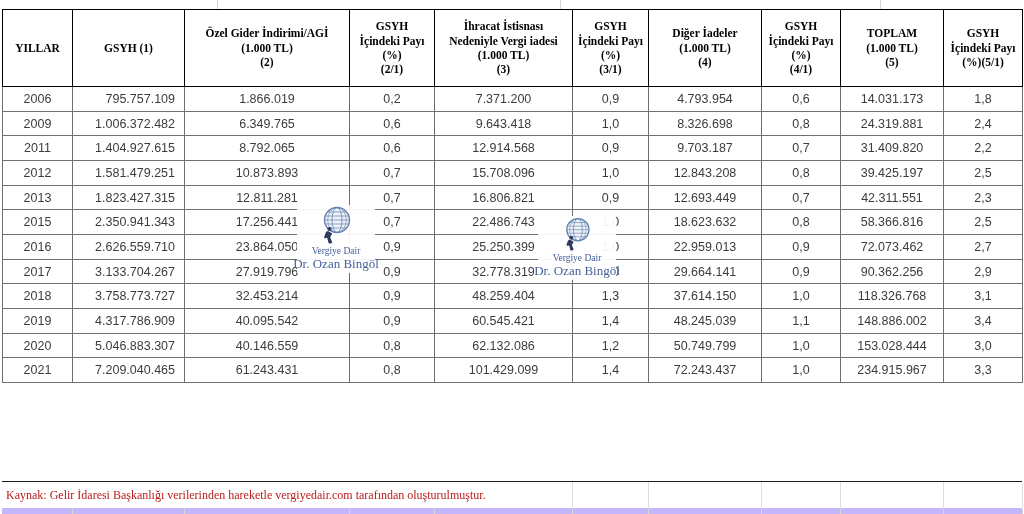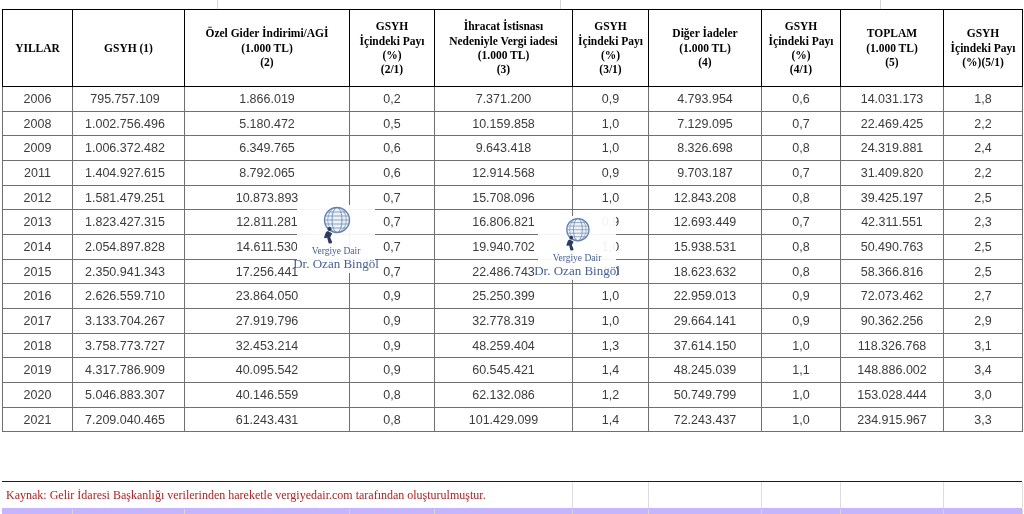--- a/index.html
+++ b/index.html
@@ -21,21 +21,21 @@
     text-align:center;vertical-align:middle;
     height:74px;padding:1px 1px;overflow:hidden;
   }
   tbody tr{height:24.68px}
   tbody td{
     border:1px solid #6f6f6f;
     font-size:12.5px;color:#3c3c3c;
     text-align:center;vertical-align:middle;
     padding:0 2px;white-space:nowrap;overflow:hidden;
   }
-  tbody td:nth-child(2){text-align:center;padding-right:9px}
+  tbody td:nth-child(2){text-align:right;padding-right:9px}
 
   .footer-row{
     position:absolute;left:2px;top:481px;width:1016px;height:26px;
     border-top:1.5px solid #1c1c1c;border-bottom:6px solid #c4b5fd;
     display:flex;align-items:center;padding-left:4px;
     font-family:"Liberation Serif",serif;font-size:12px;color:#b91c1c;
   }
   .footer-vline{position:absolute;width:1px;background:#dedede;top:482px;height:26px}
   .bottom-vline{position:absolute;width:1px;background:#d6d6d6;top:509px;height:5px}
 
@@ -132,32 +132,20 @@
         <td>1.866.019</td>
         <td>0,2</td>
         <td>7.371.200</td>
         <td>0,9</td>
         <td>4.793.954</td>
         <td>0,6</td>
         <td>14.031.173</td>
         <td>1,8</td>
       </tr>
       <tr>
-        <td>2008</td>
-        <td>1.002.756.496</td>
-        <td>5.180.472</td>
-        <td>0,5</td>
-        <td>10.159.858</td>
-        <td>1,0</td>
-        <td>7.129.095</td>
-        <td>0,7</td>
-        <td>22.469.425</td>
-        <td>2,2</td>
-      </tr>
-      <tr>
         <td>2009</td>
         <td>1.006.372.482</td>
         <td>6.349.765</td>
         <td>0,6</td>
         <td>9.643.418</td>
         <td>1,0</td>
         <td>8.326.698</td>
         <td>0,8</td>
         <td>24.319.881</td>
         <td>2,4</td>
@@ -190,32 +178,20 @@
         <td>2013</td>
         <td>1.823.427.315</td>
         <td>12.811.281</td>
         <td>0,7</td>
         <td>16.806.821</td>
         <td>0,9</td>
         <td>12.693.449</td>
         <td>0,7</td>
         <td>42.311.551</td>
         <td>2,3</td>
-      </tr>
-      <tr>
-        <td>2014</td>
-        <td>2.054.897.828</td>
-        <td>14.611.530</td>
-        <td>0,7</td>
-        <td>19.940.702</td>
-        <td>1,0</td>
-        <td>15.938.531</td>
-        <td>0,8</td>
-        <td>50.490.763</td>
-        <td>2,5</td>
       </tr>
       <tr>
         <td>2015</td>
         <td>2.350.941.343</td>
         <td>17.256.441</td>
         <td>0,7</td>
         <td>22.486.743</td>
         <td>1,0</td>
         <td>18.623.632</td>
         <td>0,8</td>

